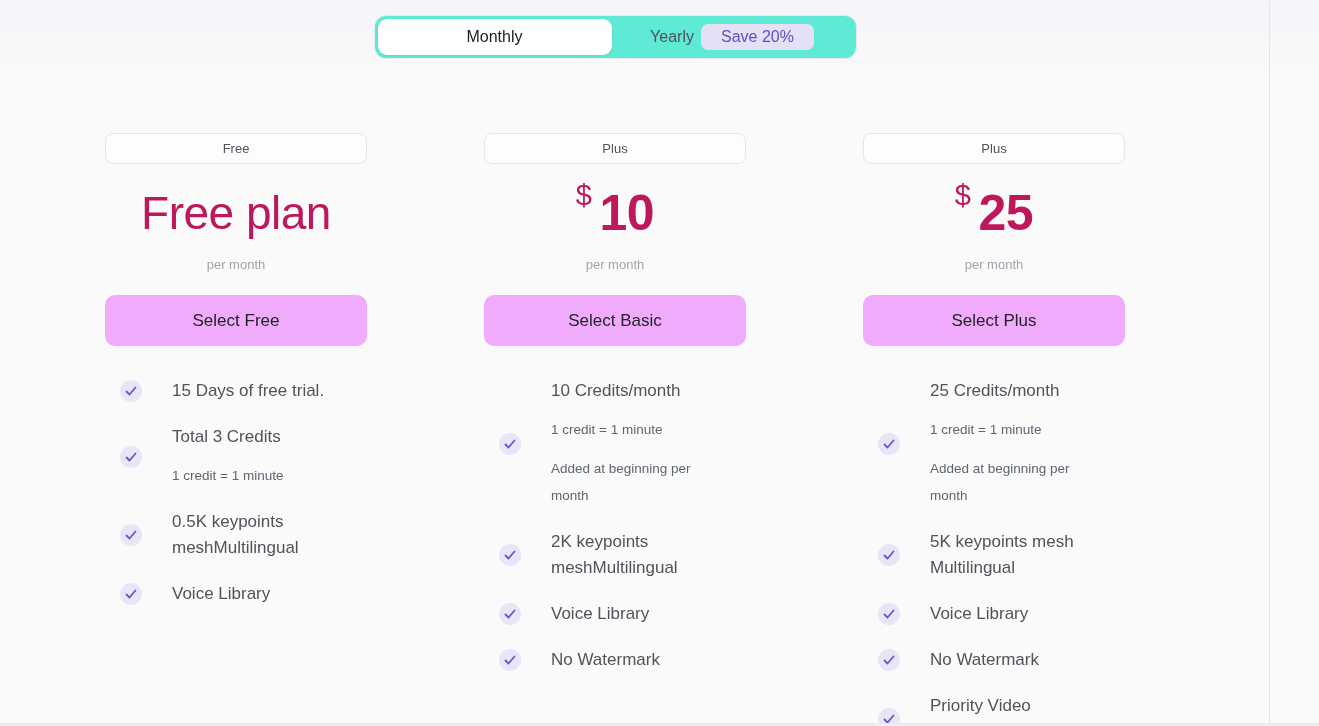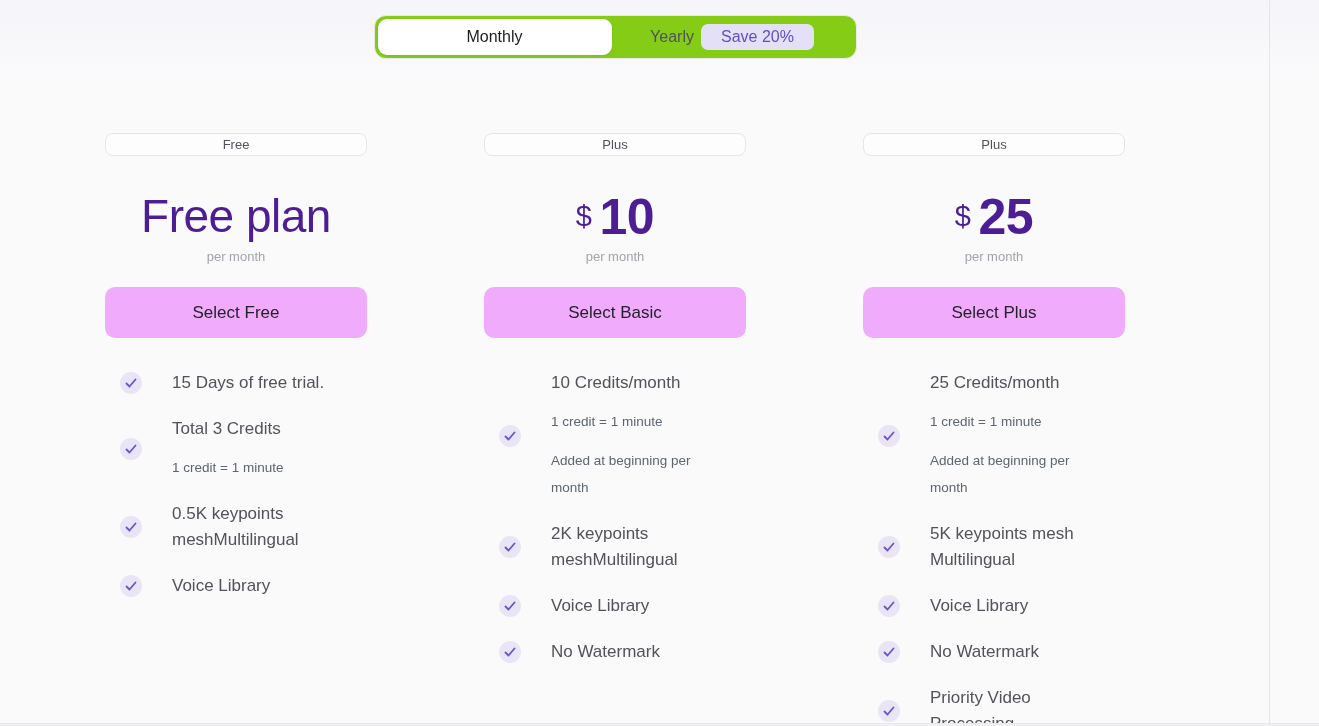--- a/index.html
+++ b/index.html
@@ -20,21 +20,21 @@
     width: 1020px;
     margin-left: 105px;
     padding-top: 15px;
   }
 
   
   .billing-toggle {
     width: 483px;
     height: 44px;
     margin: 0 auto 74px auto;
-    background: #84cc16;
+    background: #5eead4;
     border: 1px solid #e9e9ec;
     border-radius: 12px;
     padding: 3px;
     display: flex;
     align-items: stretch;
   }
   .toggle-seg {
     border: none;
     background: transparent;
     font-family: inherit;
@@ -66,38 +66,37 @@
 
   
   .plans-grid {
     display: grid;
     grid-template-columns: repeat(3, 262px);
     column-gap: 117px;
   }
   .plan { display: flex; flex-direction: column; }
 
   .plan-badge {
-    height: 23px;
+    height: 31px;
     border: 1px solid #e6e6ea;
     border-radius: 8px;
     background: #fdfdfe;
     display: flex;
     align-items: center;
     justify-content: center;
     font-size: 13px;
     color: #52525b;
     margin-bottom: 24px;
   }
 
   .plan-title {
     height: 62px;
     display: flex;
-    align-items: flex-end;
     justify-content: center;
-    color: #4c1d95;
+    color: #be185d;
     font-weight: 500;
     letter-spacing: -0.5px;
   }
   .title-text { font-size: 46px; line-height: 1.1; }
   .price-currency {
     font-size: 29px;
     font-weight: 500;
     position: relative;
     top: -9px;
     margin-right: 8px;

